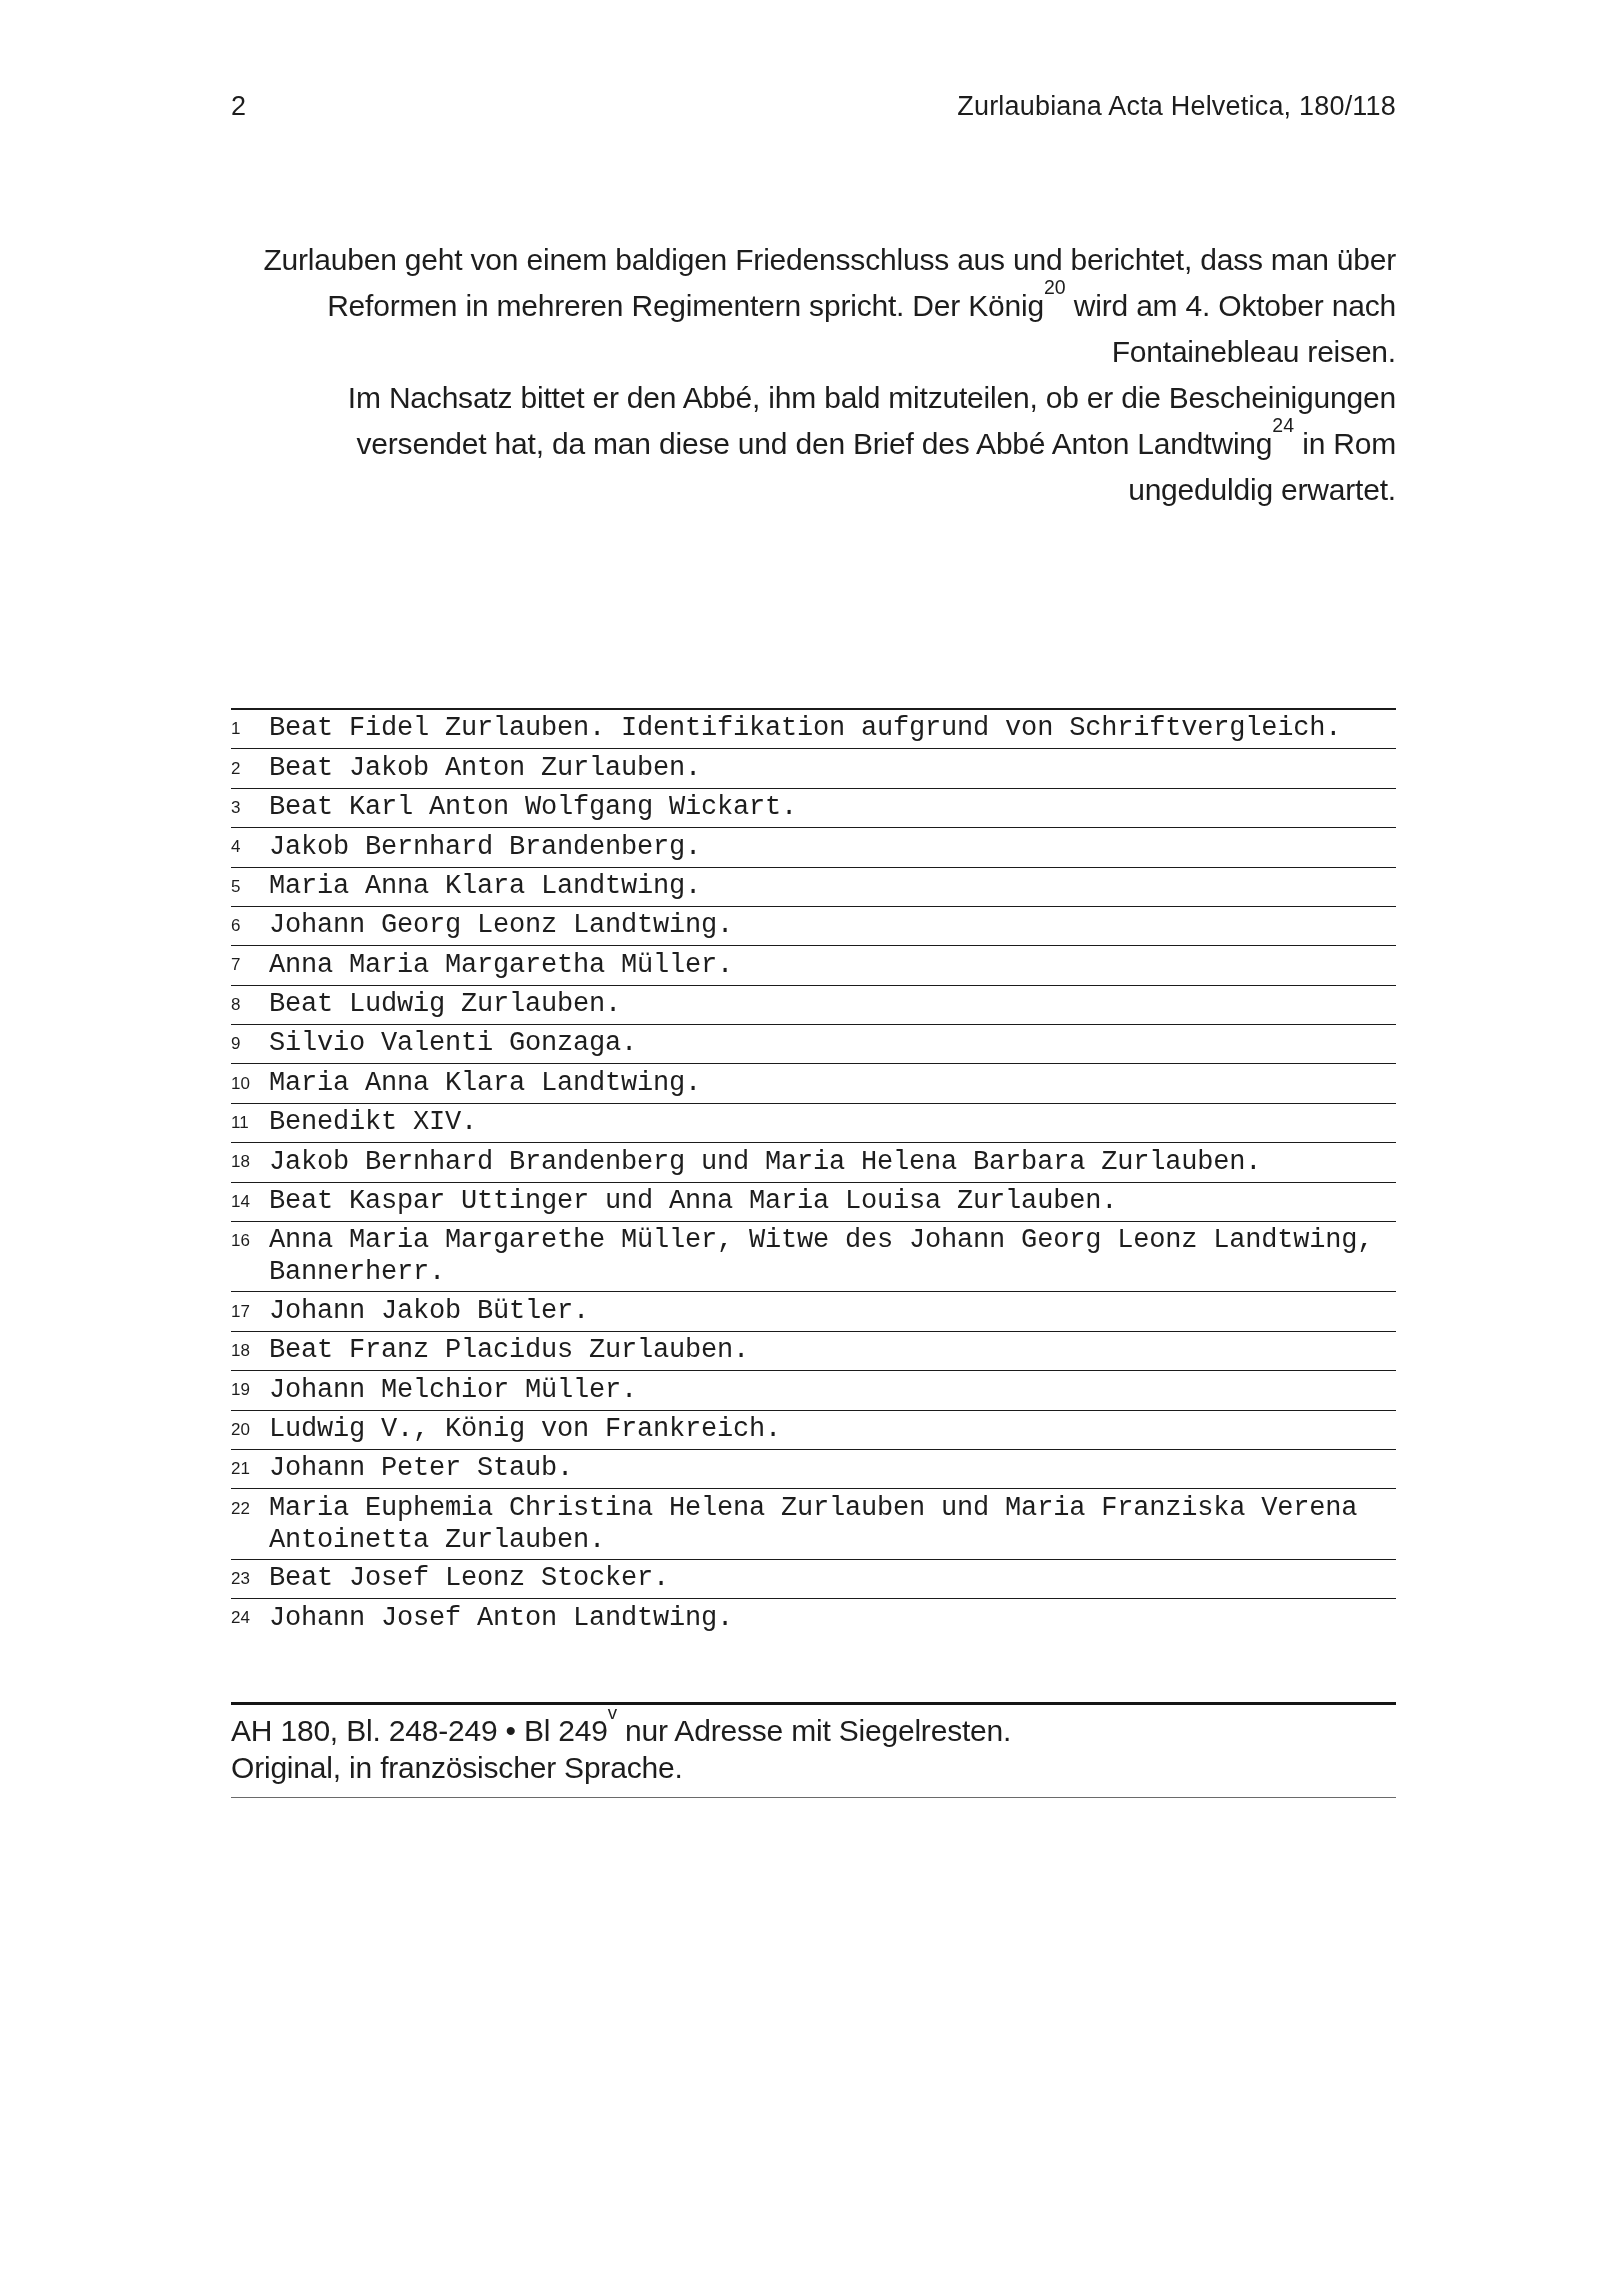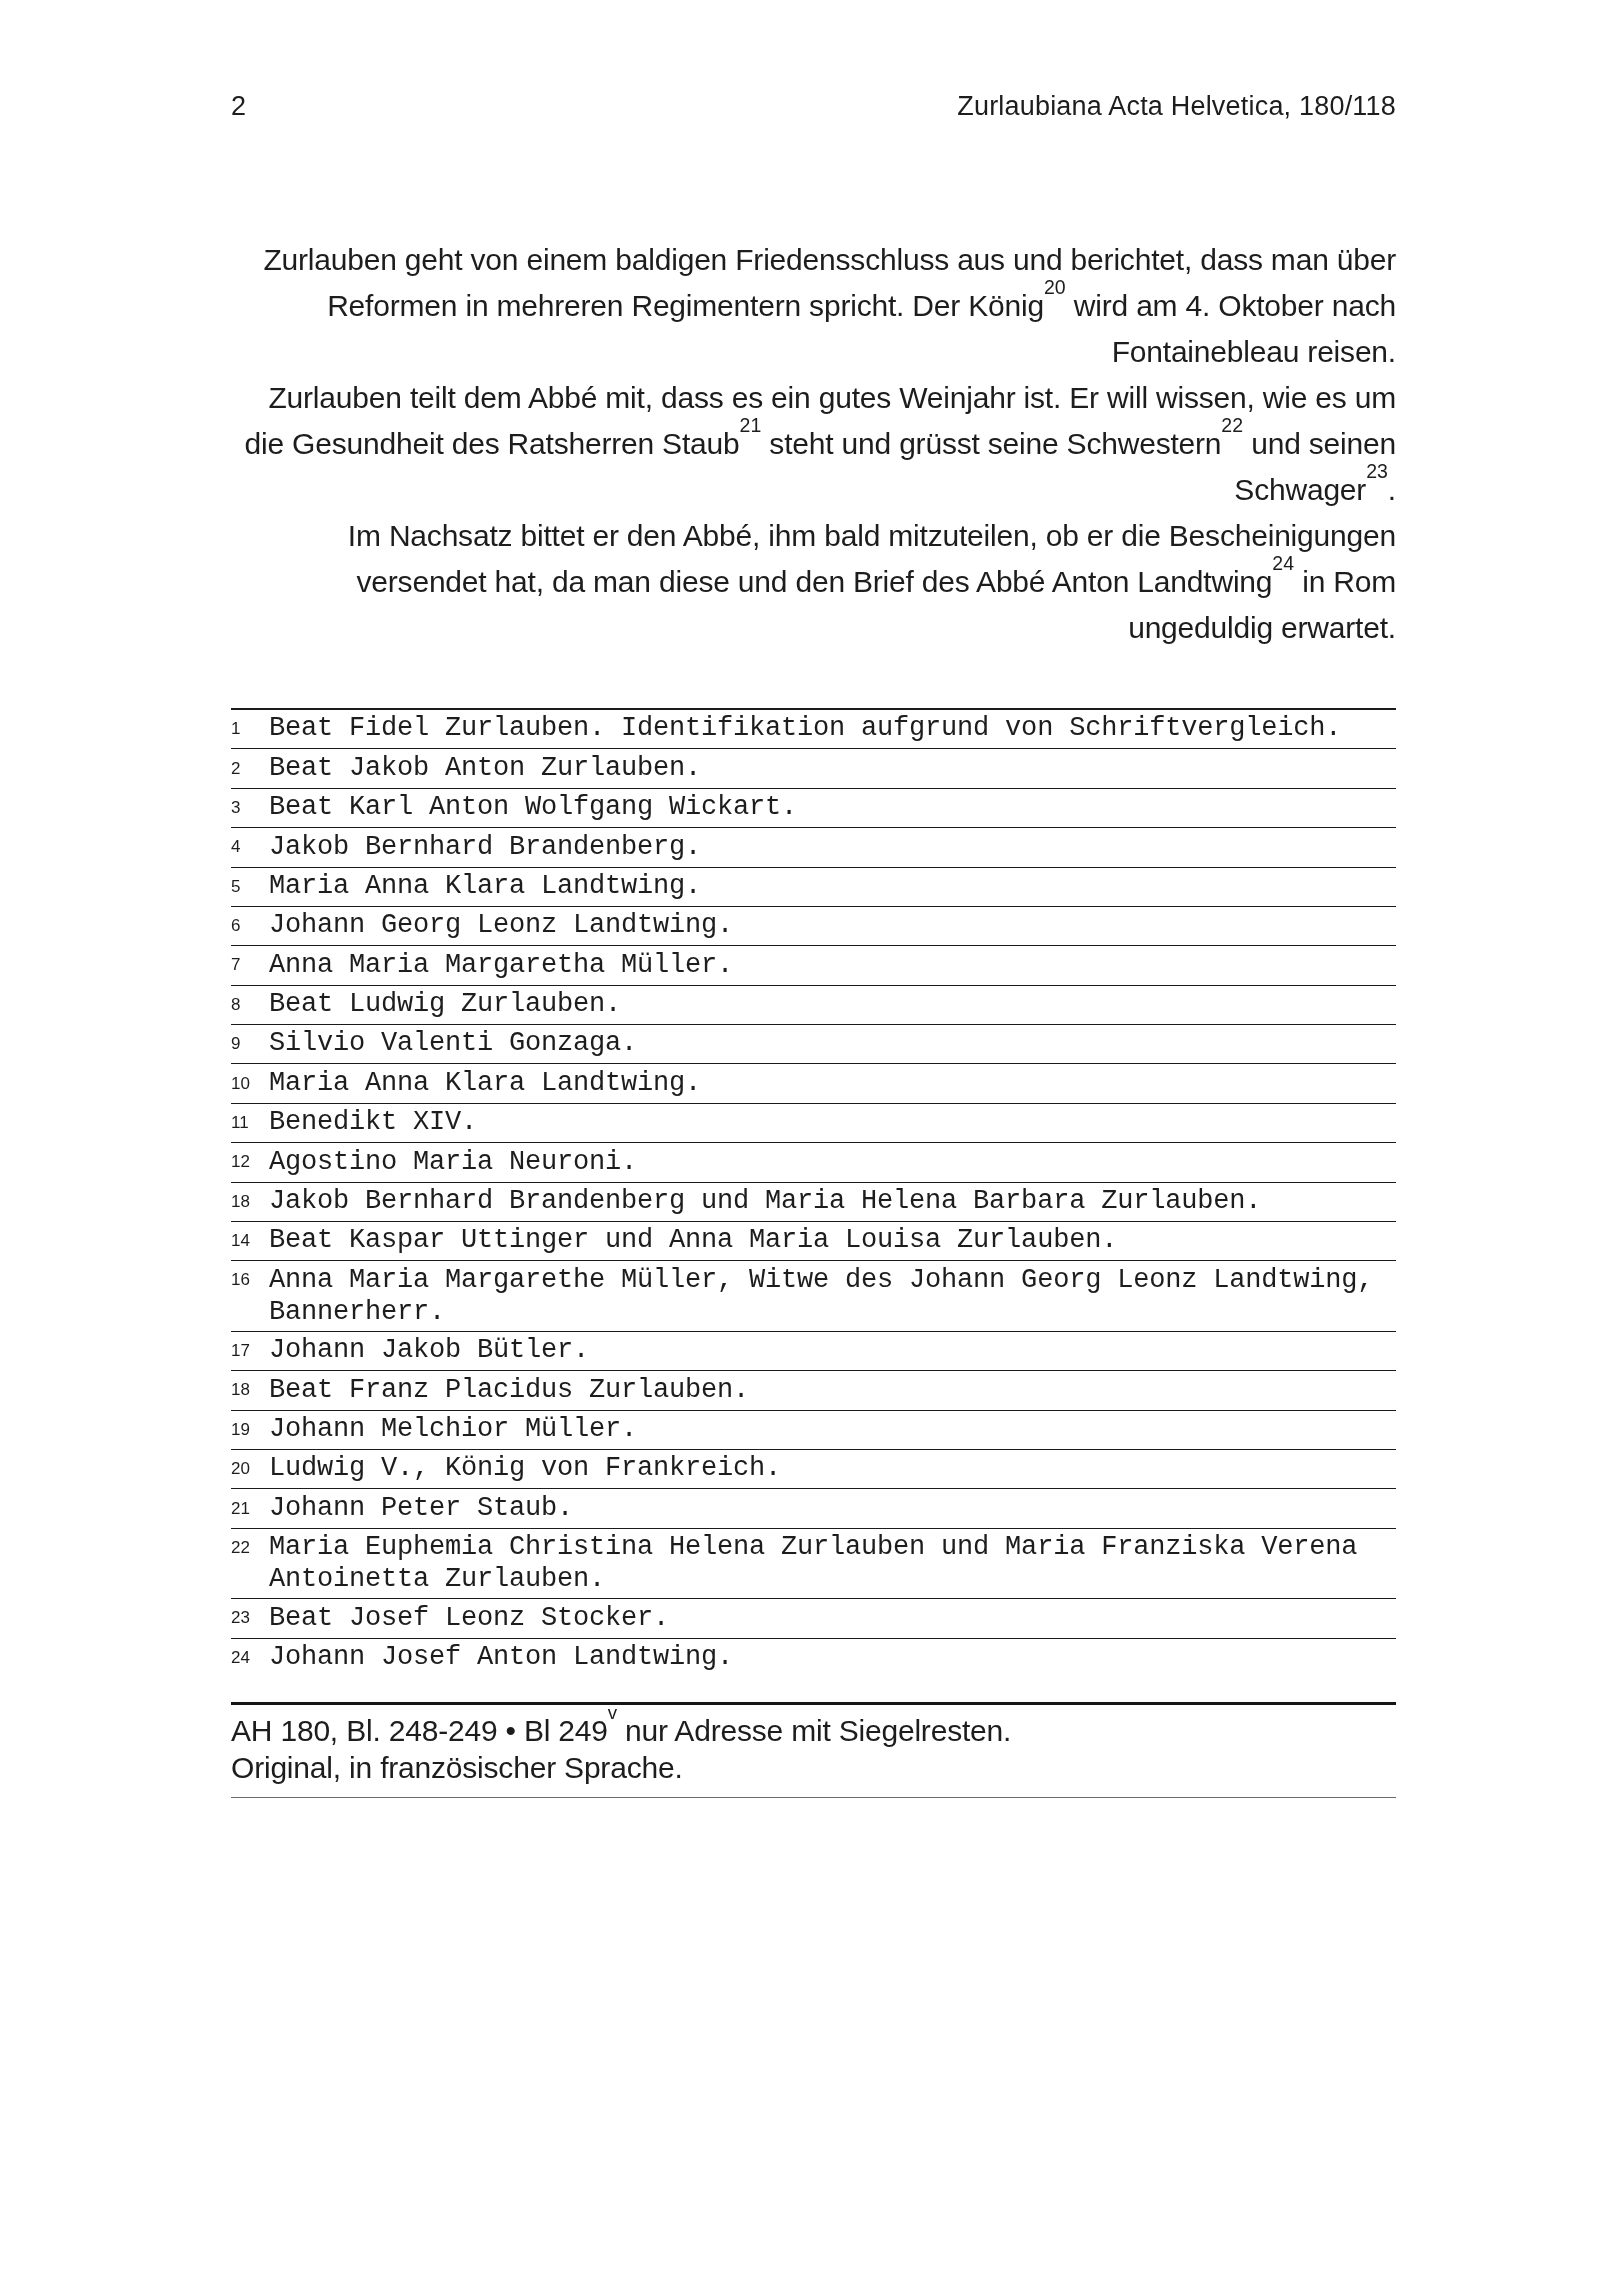--- a/index.html
+++ b/index.html
@@ -88,21 +88,20 @@
 
 <div class="page">
 
   <div class="header">
     <span class="pagenum">2</span>
     <span class="headtitle">Zurlaubiana Acta Helvetica, 180/118</span>
   </div>
 
   <div class="body-text" id="paragraphs">
       <p>Zurlauben geht von einem baldigen Friedensschluss aus und berichtet, dass man über Reformen in mehreren Regimentern spricht. Der König<sup class="fn-ref">20</sup> wird am 4. Oktober nach Fontainebleau reisen.</p>
-      <p>Zurlauben teilt dem Abbé mit, dass es ein gutes Weinjahr ist. Er will wissen, wie es um die Gesundheit des Ratsherren Staub<sup class="fn-ref">21</sup> steht und grüsst seine Schwestern<sup class="fn-ref">22</sup> und seinen Schwager<sup class="fn-ref">23</sup>.</p>
       <p>Im Nachsatz bittet er den Abbé, ihm bald mitzuteilen, ob er die Bescheinigungen versendet hat, da man diese und den Brief des Abbé Anton Landtwing<sup class="fn-ref">24</sup> in Rom ungeduldig erwartet.</p>
     </div>
 
   <div class="footnotes" id="footnotes">
       <div class="fn-row">
         <span class="fn-num">1</span>
         <span class="fn-text">Beat Fidel Zurlauben. Identifikation aufgrund von Schriftvergleich.</span>
       </div>
       <div class="fn-row">
         <span class="fn-num">2</span>
@@ -136,24 +135,20 @@
         <span class="fn-num">9</span>
         <span class="fn-text">Silvio Valenti Gonzaga.</span>
       </div>
       <div class="fn-row">
         <span class="fn-num">10</span>
         <span class="fn-text">Maria Anna Klara Landtwing.</span>
       </div>
       <div class="fn-row">
         <span class="fn-num">11</span>
         <span class="fn-text">Benedikt XIV.</span>
-      </div>
-      <div class="fn-row">
-        <span class="fn-num">12</span>
-        <span class="fn-text">Agostino Maria Neuroni.</span>
       </div>
       <div class="fn-row">
         <span class="fn-num">18</span>
         <span class="fn-text">Jakob Bernhard Brandenberg und Maria Helena Barbara Zurlauben.</span>
       </div>
       <div class="fn-row">
         <span class="fn-num">14</span>
         <span class="fn-text">Beat Kaspar Uttinger und Anna Maria Louisa Zurlauben.</span>
       </div>
       <div class="fn-row">

